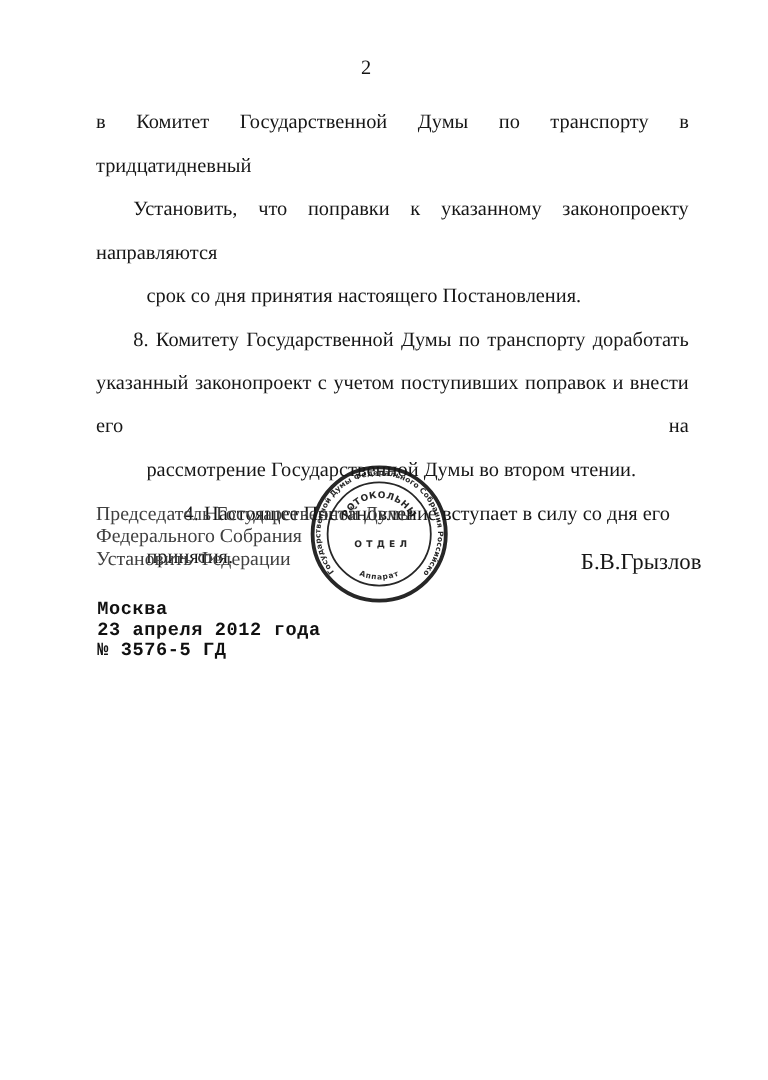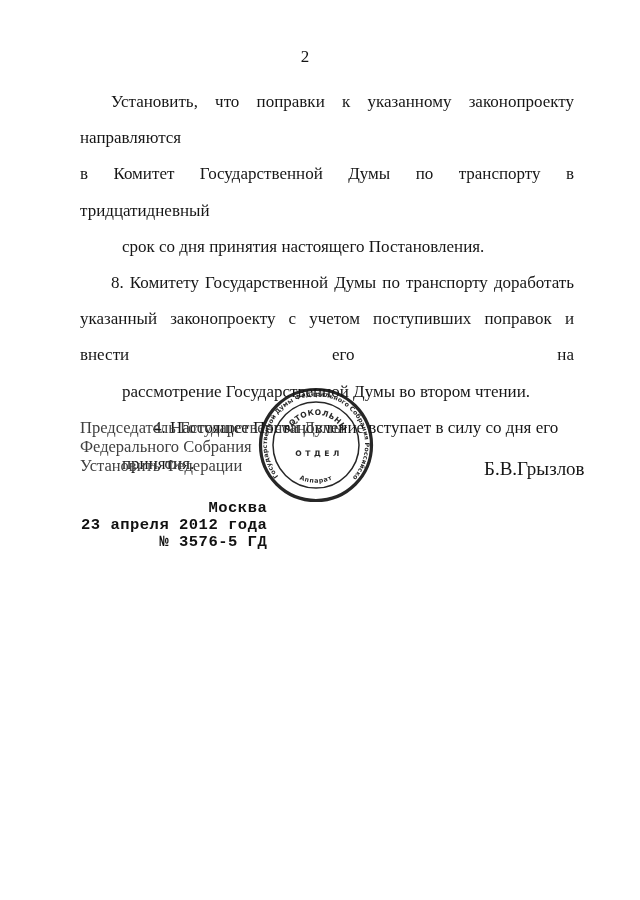--- a/index.html
+++ b/index.html
@@ -30,21 +30,21 @@
   .sig-line1{white-space:nowrap;}
   .sig-line-center{text-align:left;}
   .sig-name{
     position:absolute;top:458px;left:484px;
     font-size:19px;color:#161616;white-space:nowrap;
   }
   .footer-block{
     position:absolute;top:500px;left:81px;
     font-family:"Liberation Mono","DejaVu Sans Mono",monospace;
     font-weight:bold;font-size:15.5px;line-height:17.2px;
-    color:#111;letter-spacing:0.5px;white-space:nowrap;text-align:right;
+    color:#111;letter-spacing:0.5px;white-space:nowrap;
   }
   .stamp{
     position:absolute;top:375px;left:246px;width:140px;height:140px;
     opacity:0.92;
   }
   .stamp svg{display:block;}
   .stamp text{
     font-family:"DejaVu Sans",sans-serif;
     font-weight:bold;
     fill:#151515;
@@ -55,25 +55,25 @@
   .stamp .center-word{font-size:7.6px;letter-spacing:3.5px;}
 </style>
 </head>
 <body>
 
 <div class="page">
 
   <div class="page-number">2</div>
 
   <div class="body-text">
+    <div class="line">в Комитет Государственной Думы по транспорту в тридцатидневный</div>
     <div class="line indent">Установить, что поправки к указанному законопроекту направляются</div>
-    <div class="line">в Комитет Государственной Думы по транспорту в тридцатидневный</div>
     <div class="line line-last">срок со дня принятия настоящего Постановления.</div>
     <div class="line indent">8. Комитету Государственной Думы по транспорту доработать</div>
-    <div class="line">указанный законопроекту с учетом поступивших поправок и внести его на</div>
+    <div class="line">указанный законопроект с учетом поступивших поправок и внести его на</div>
     <div class="line line-last">рассмотрение Государственной Думы во втором чтении.</div>
     <div class="line line-last indent">4. Настоящее Постановление вступает в силу со дня его принятия.</div>
   </div>
 
   <div class="signature">
     <div class="sig-line1">Председатель Государственной Думы</div>
     <div class="sig-line-center">Федерального Собрания</div>
     <div class="sig-line-center">Установить Федерации</div>
   </div>
 

